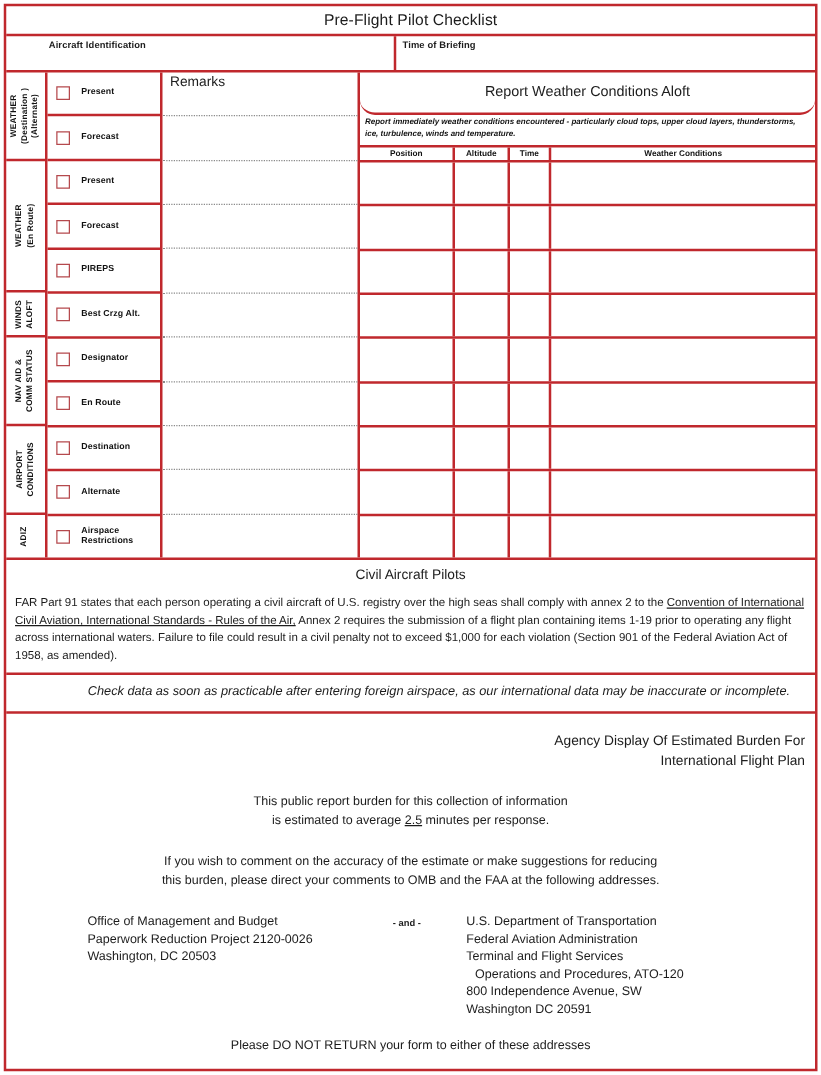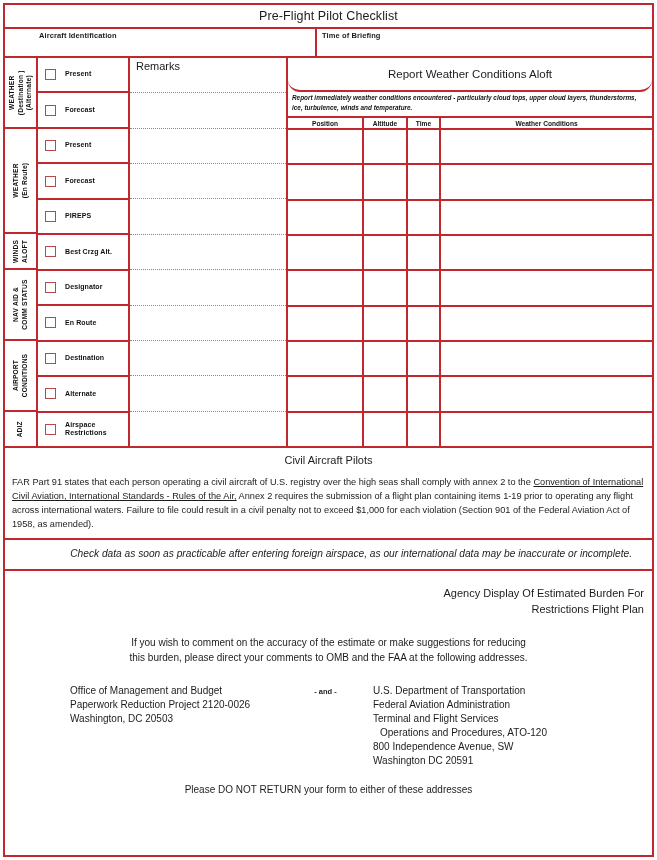--- a/index.html
+++ b/index.html
@@ -426,21 +426,25 @@
     <div class="civil">
       <div class="hd">Civil Aircraft Pilots</div>
       <div class="bd"><span>FAR Part 91 states that each person operating a civil aircraft of U.S. registry over the high seas shall comply with annex 2 to the </span><span class="u">Convention of International Civil Aviation, International Standards - Rules of the Air,</span><span>  Annex 2 requires the submission of a flight plan containing items 1-19 prior to operating any flight across international waters.  Failure to file could result in a civil penalty not to exceed $1,000 for each violation (Section 901 of the Federal Aviation Act of 1958, as amended).</span></div>
     </div>
 
     <div class="caution">Check data as soon as practicable after entering foreign airspace, as our international data may be inaccurate or incomplete.</div>
 
     <div class="burden">
       <div class="hd">
         <div>Agency Display Of Estimated Burden For</div>
-        <div>Restrictions Flight Plan</div>
+        <div>International Flight Plan</div>
+      </div>
+      <div class="p1">
+        <div>This public report burden for this collection of information</div>
+        <div><span>is estimated to average </span><span class="u">2.5</span><span> minutes per response.</span></div>
       </div>
       <div class="p2">
         <div>If you wish to comment on the accuracy of the estimate or make suggestions for reducing</div>
         <div>this burden, please direct your comments to OMB and the FAA at the following addresses.</div>
       </div>
 
       <div class="addr">
         <div class="left" id="addr-omb">
             <div>Office of Management and Budget</div>
             <div>Paperwork Reduction Project 2120-0026</div>

